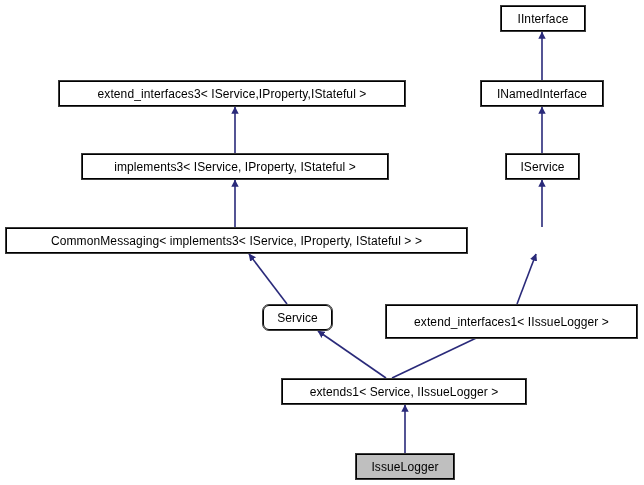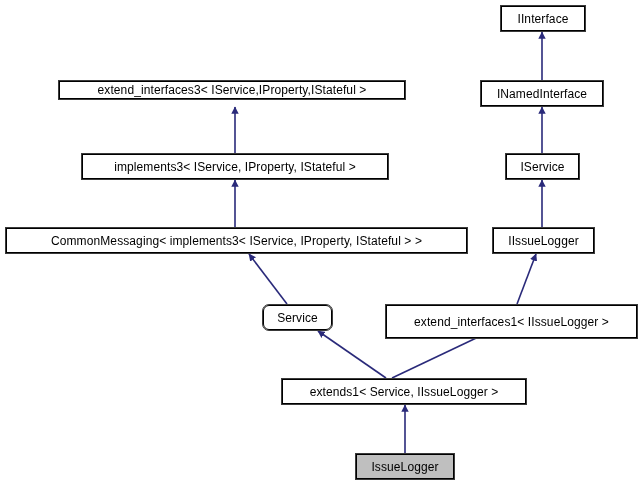--- a/index.html
+++ b/index.html
@@ -70,24 +70,21 @@
     </svg>
 <div class="node" style="left: 500px; top: 5px; width: 86px; height: 27px;">
       <span class="node-label">IInterface</span>
     </div>
     <div class="node" style="left: 480px; top: 80px; width: 124px; height: 27px;">
       <span class="node-label">INamedInterface</span>
     </div>
     <div class="node" style="left: 505px; top: 153px; width: 75px; height: 27px;">
       <span class="node-label">IService</span>
     </div>
-    <div class="node" style="left: 492px; top: 227px; width: 103px; height: 27px;">
-      <span class="node-label">IIssueLogger</span>
-    </div>
-    <div class="node" style="left: 58px; top: 80px; width: 348px; height: 20px;">
+    <div class="node" style="left: 58px; top: 80px; width: 348px; height: 27px;">
       <span class="node-label">extend_interfaces3&lt; IService,IProperty,IStateful &gt;</span>
     </div>
     <div class="node" style="left: 81px; top: 153px; width: 308px; height: 27px;">
       <span class="node-label">implements3&lt; IService, IProperty, IStateful &gt;</span>
     </div>
     <div class="node" style="left: 5px; top: 227px; width: 463px; height: 27px;">
       <span class="node-label">CommonMessaging&lt; implements3&lt; IService, IProperty, IStateful &gt; &gt;</span>
     </div>
     <div class="node" style="left: 262px; top: 304px; width: 71px; height: 27px; border-radius: 7px;">
       <span class="node-label">Service</span>

